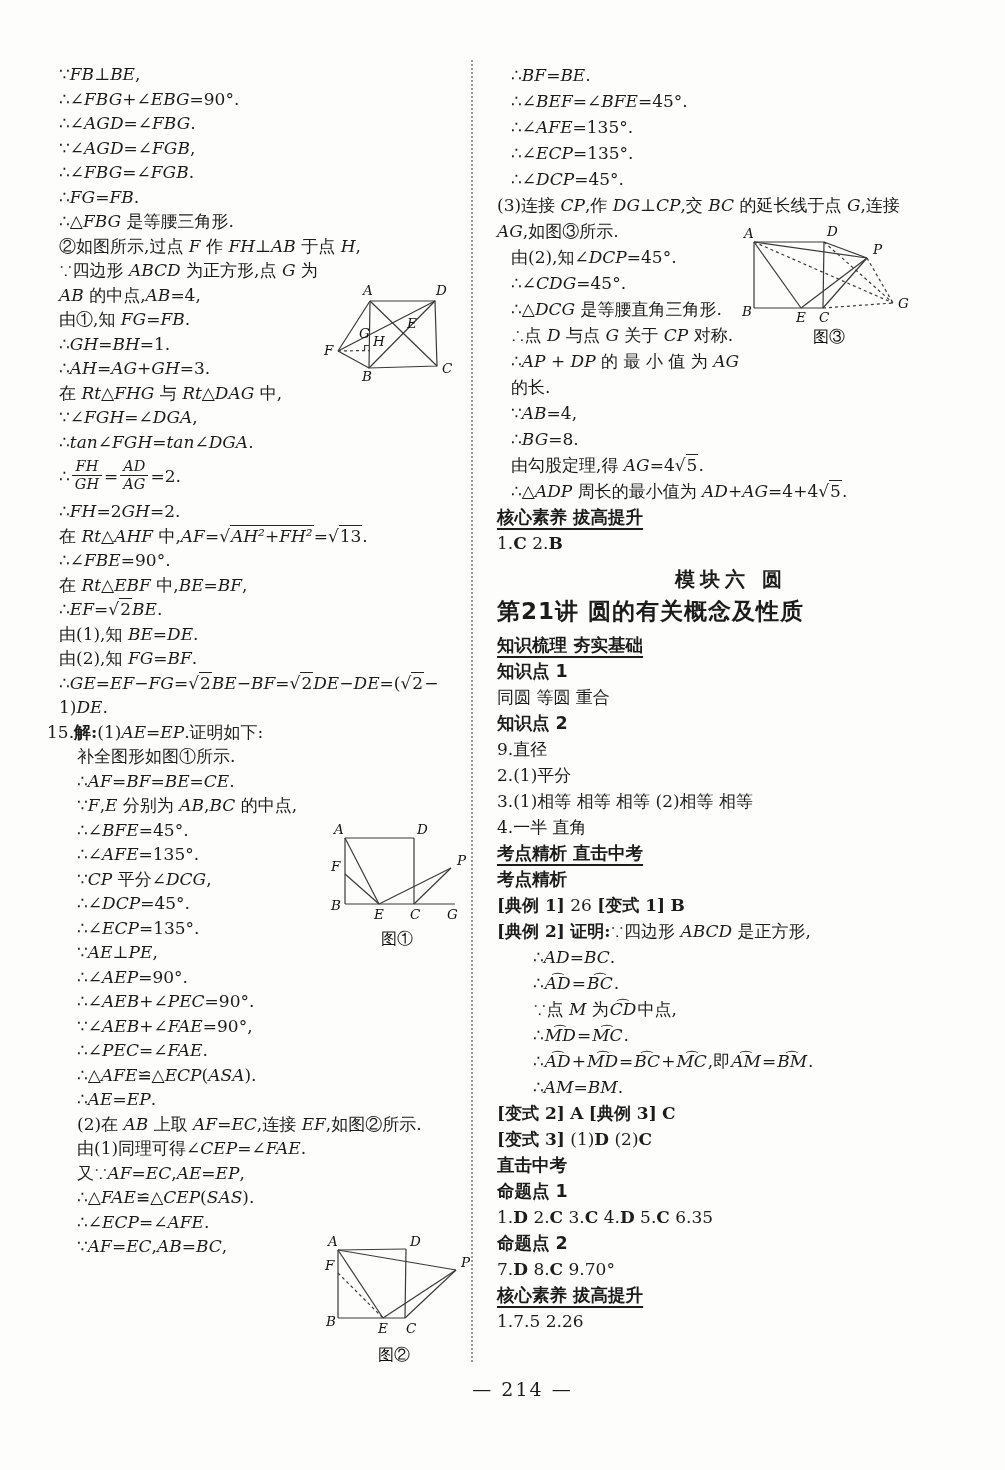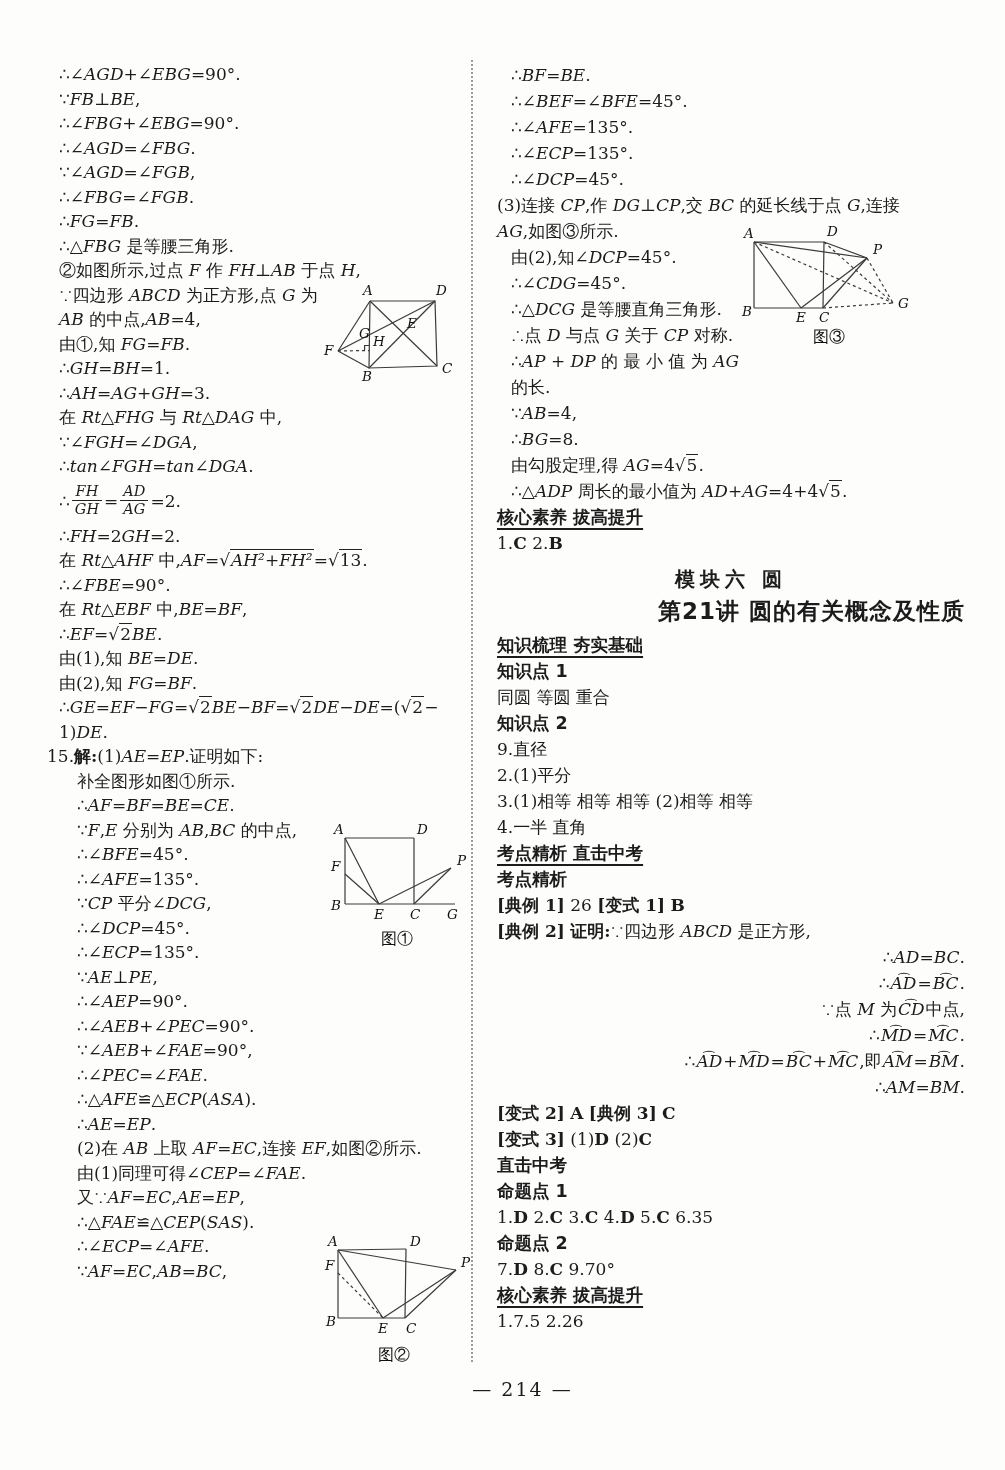--- a/index.html
+++ b/index.html
@@ -14,21 +14,21 @@
   .line{font-size:17px;line-height:24.5px;white-space:nowrap;}
   #colR .line{line-height:26px;}
   .line i{font-family:"DejaVu Serif","Liberation Serif",serif;}
   .line b{font-weight:700;}
   .line b i{font-style:normal;}
 
   .i0{padding-left:0;}
   #colL .i1{padding-left:12px;}
   #colL .i2{padding-left:30px;}
   #colR .i1{padding-left:14px;}
-  #colR .i2{padding-left:36px;text-align:right;}
+  #colR .i2{padding-left:36px;}
 
   .line.frac{line-height:45px;}
   .f{display:inline-flex;flex-direction:column;vertical-align:middle;text-align:center;
      font-size:14.5px;line-height:1.15;margin:0 2px;position:relative;top:-2px;}
   .f .fn{border-bottom:1.3px solid #222;padding:0 3px;}
   .f .fd{padding:0 3px;}
 
   .sq{white-space:nowrap;}
   .sq .rt{font-style:normal;}
   .sq .rad{border-top:1.2px solid #222;padding:0 1px;}
@@ -36,21 +36,21 @@
   .arc{position:relative;display:inline-block;padding:0 1px;}
   .arc::before{content:"⌢";position:absolute;left:50%;top:-0.78em;
     transform:translateX(-50%) scaleX(1.7);font-size:0.75em;font-style:normal;}
 
   .u{font-weight:700;font-family:"DejaVu Sans","Liberation Sans",sans-serif;font-size:17.5px;
      text-decoration:underline;text-underline-offset:5px;text-decoration-thickness:1.5px;}
   .bld{font-weight:700;font-family:"DejaVu Sans","Liberation Sans",sans-serif;font-size:17.5px;}
   .t1{font-weight:700;font-family:"DejaVu Sans","Liberation Sans",sans-serif;font-size:20px;
       text-align:center;letter-spacing:5px;line-height:42px;margin-top:10px;margin-bottom:6px;white-space:nowrap;}
   .t2{font-weight:700;font-family:"DejaVu Sans","Liberation Sans",sans-serif;font-size:23px;
-      text-align:right;letter-spacing:1px;line-height:36px;margin-bottom:8px;white-space:nowrap;}
+      text-align:left;letter-spacing:1px;line-height:36px;margin-bottom:8px;white-space:nowrap;}
 
   #divider{position:absolute;left:471px;top:60px;height:1302px;width:0;
            border-left:2px dotted #9a9a9a;}
 
   .fig{position:absolute;}
   .fig svg{display:block;}
   .fig text{font-size:13.5px;font-style:italic;font-family:"DejaVu Serif","Liberation Serif",serif;fill:#111;}
   .fig text.cap{font-style:normal;font-size:16px;}
   .fig line,.fig path,.fig polyline{stroke:#3a3a3a;stroke-width:1.2;fill:none;}
   .fig .dash{stroke-dasharray:3 3;}
@@ -64,21 +64,20 @@
           font-size:19px;letter-spacing:2px;padding-left:20px;}
 </style>
 </head>
 <body>
 
 <div id="sheet">
 
   <div id="divider"></div>
 
   <div id="colL" class="col">
-      <div class="line i1">∴∠<i>AGD</i>+∠<i>EBG</i>=90°.</div>
       <div class="line i1">∵<i>FB</i>⊥<i>BE</i>,</div>
       <div class="line i1">∴∠<i>FBG</i>+∠<i>EBG</i>=90°.</div>
       <div class="line i1">∴∠<i>AGD</i>=∠<i>FBG</i>.</div>
       <div class="line i1">∵∠<i>AGD</i>=∠<i>FGB</i>,</div>
       <div class="line i1">∴∠<i>FBG</i>=∠<i>FGB</i>.</div>
       <div class="line i1">∴<i>FG</i>=<i>FB</i>.</div>
       <div class="line i1">∴△<i>FBG</i> 是等腰三角形.</div>
       <div class="line i1">②如图所示,过点 <i>F</i> 作 <i>FH</i>⊥<i>AB</i> 于点 <i>H</i>,</div>
       <div class="line i1">∵四边形 <i>ABCD</i> 为正方形,点 <i>G</i> 为</div>
       <div class="line i1"><i>AB</i> 的中点,<i>AB</i>=4,</div>

